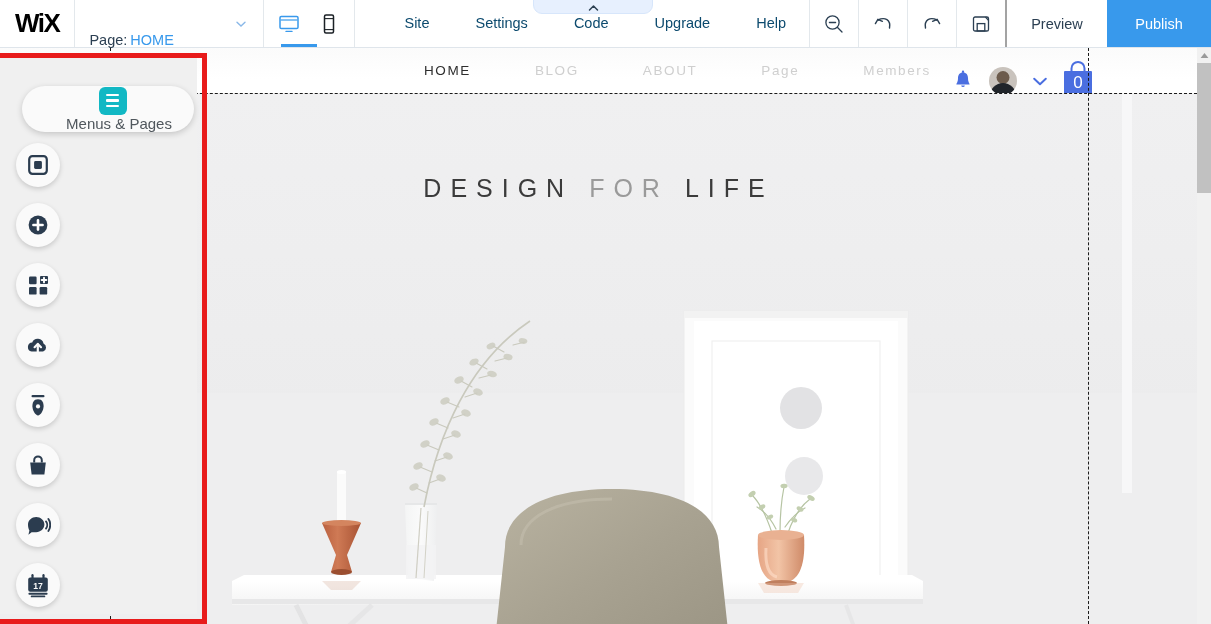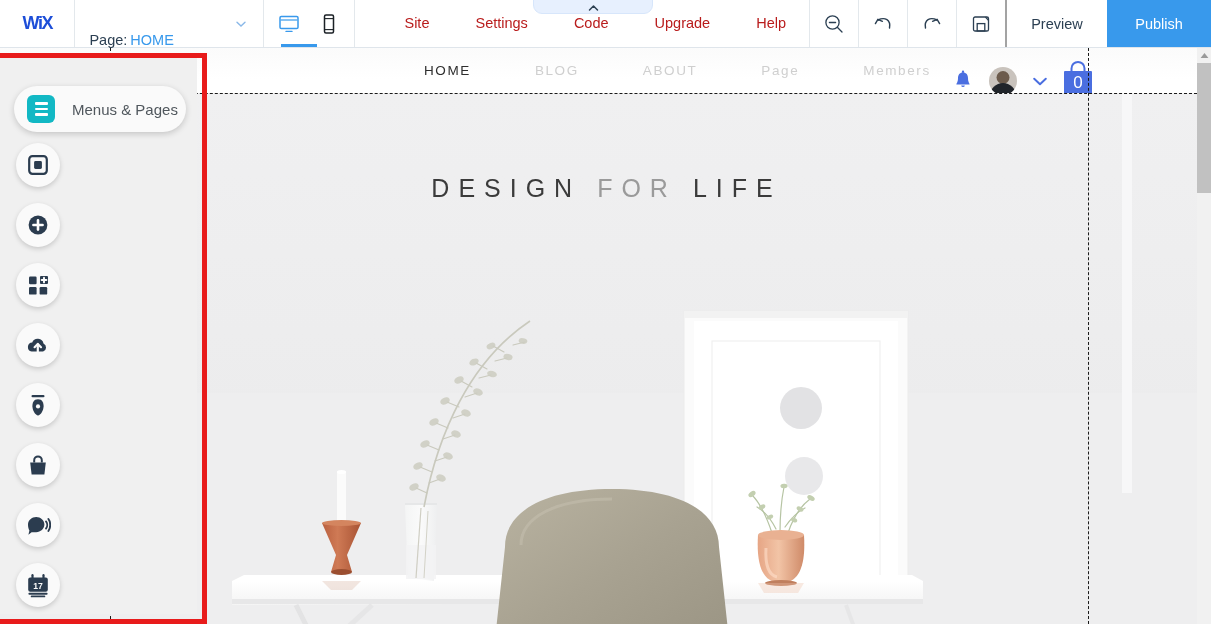--- a/index.html
+++ b/index.html
@@ -14,22 +14,22 @@
   
   .toolbar {
     position: absolute; top: 0; left: 0; width: 1211px; height: 48px;
     background: #fff; border-bottom: 1px solid #dfe5eb;
     display: flex; align-items: stretch; z-index: 40;
   }
   .tb-logo {
     width: 82px; display: flex; align-items: center; justify-content: center;
     border-right: 1px solid #e3e8ec;
   }
-  .wix-logo { font-size: 18px; font-weight: 700; letter-spacing: -1.5px;
-    color: #1d4ed8; font-family: "Liberation Sans", sans-serif; font-style: normal; }
+  .wix-logo { font-size: 26px; font-weight: 700; letter-spacing: -1.5px;
+    color: #000000; font-family: "Liberation Sans", sans-serif; font-style: normal; }
   .tb-page {
     width: 203px; display: flex; align-items: center; padding: 0 14px;
     border-right: 1px solid #e3e8ec; position: relative;
   }
   .tb-page-label { font-size: 14.5px; color: #2b3f52; white-space: nowrap; margin-top: 33px; }
   .tb-page-label b { font-weight: 400; color: #3899ec; margin-left: 3px; }
   .chev-down {
     position: absolute; right: 16px; top: 50%; transform: translateY(-50%);
     width: 12px; height: 12px;
   }
@@ -38,21 +38,21 @@
     gap: 16px; border-right: 1px solid #e3e8ec; position: relative;
   }
   .dev-ico { width: 24px; height: 26px; display: flex; align-items: center; justify-content: center;
     cursor: pointer; }
   .dev-underline {
     position: absolute; bottom: 0; left: 17px; width: 36px; height: 3px; background: #3899ec;
   }
   .tb-menus { flex: 1; display: flex; align-items: center; justify-content: flex-start;
     padding-left: 26px; gap: 0; position: relative; }
   .tb-menu-item {
-    font-size: 14.5px; color: #b91c1c; padding: 0 23px; line-height: 47px;
+    font-size: 14.5px; color: #0c4a6e; padding: 0 23px; line-height: 47px;
     cursor: pointer; white-space: nowrap;
   }
   .collapse-tab {
     position: absolute; top: -4px; left: 178px; width: 120px; height: 18px;
     background: #e7f0fe; border: 1px solid #d7e6fb; border-radius: 0 0 9px 9px;
     display: flex; align-items: flex-end; justify-content: center; padding-bottom: 1px;
   }
   .tb-icons { display: flex; align-items: stretch; }
   .tb-ico-btn {
     width: 49px; display: flex; align-items: center; justify-content: center;
@@ -111,21 +111,21 @@
     position: absolute; left: 0; top: 14px; width: 38px; text-align: center;
     color: #fff; font-size: 17px; font-family: "Liberation Sans", sans-serif;
   }
 
   
   .hero {
     position: absolute; top: 45px; left: 0; width: 1197px; height: 556px;
     background: #ededee; overflow: hidden;
   }
   .hero-title {
-    position: absolute; top: 81px; left: 8px; width: 1197px; text-align: center;
+    position: absolute; top: 81px; left: 0; width: 1197px; text-align: center;
     font-size: 25px; letter-spacing: 9px; color: #3b3b3b; font-weight: 300;
     font-family: "Liberation Sans", sans-serif;
   }
   .hero-title .light { color: #9a9a9a; }
 
   
   .scene { position: absolute; top: 0; left: 0; width: 1197px; height: 556px; }
 
   
   .guide-v {
@@ -142,24 +142,24 @@
     position: absolute; top: 53px; left: 0; width: 207px; height: 571px;
     border: 5px solid #e81b1b; border-left: none; z-index: 60;
     background: transparent;
   }
   .sidebar {
     position: absolute; top: 58px; left: 0; width: 197px; height: 556px;
     background: #f0f0f0; z-index: 55;
   }
   .sidebar-inner { position: relative; width: 100%; height: 100%; }
   .sb-first {
-    position: absolute; top: 28px; left: 14px; height: 46px; width: 172px;
+    position: absolute; top: 28px; left: 22px; height: 46px; width: 172px;
     background: #fafafa; border-radius: 23px;
     box-shadow: 0 2px 6px rgba(0,0,0,.18);
-    display: flex; align-items: center; padding-left: 9px; cursor: pointer;
+    display: flex; align-items: center; padding-left: 9px; cursor: pointer; flex-direction: column;
   }
   .sb-first-label { font-size: 15px; color: #50575d; margin-left: 13px; white-space: nowrap; }
   .sb-btn {
     position: absolute; left: 16px; width: 44px; height: 44px; border-radius: 50%;
     background: #fafafa; box-shadow: 0 2px 5px rgba(0,0,0,.17);
     display: flex; align-items: center; justify-content: center; cursor: pointer;
   }
   .tile-teal {
     width: 28px; height: 28px; border-radius: 6px; background: #12b8c4;
     display: flex; flex-direction: column; align-items: center; justify-content: center; gap: 3px;

